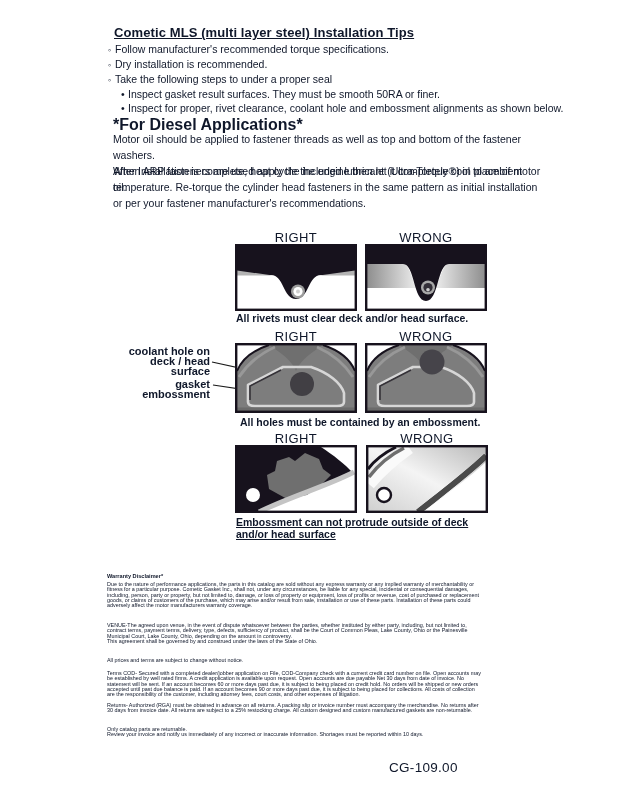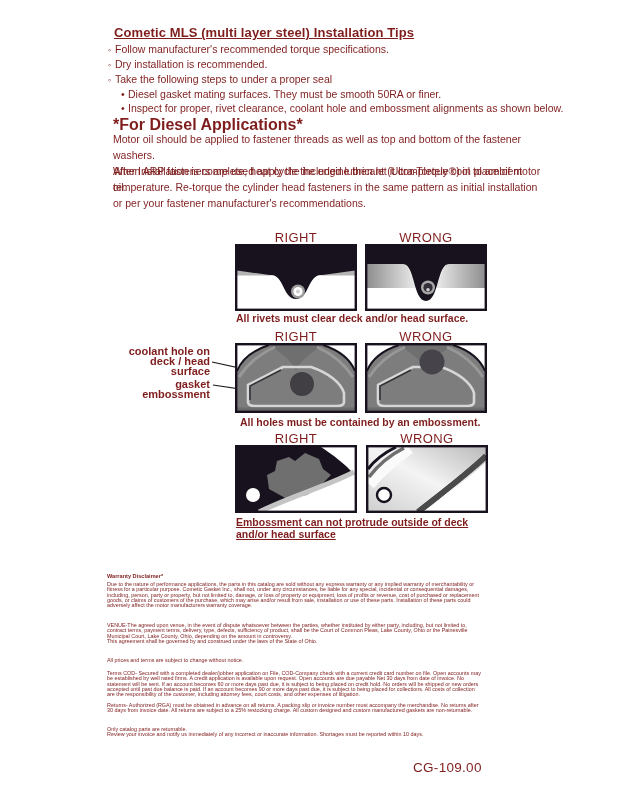--- a/index.html
+++ b/index.html
@@ -1,32 +1,32 @@
 <!DOCTYPE html>
 <html><head>
 <meta charset="utf-8">
 <style>
   html,body{margin:0;padding:0;background:#fff;}
   .page{position:relative;width:618px;height:800px;background:#fff;overflow:hidden;
-        font-family:"Liberation Sans","DejaVu Sans",sans-serif;color:#7f1d1d;}
+        font-family:"Liberation Sans","DejaVu Sans",sans-serif;color:#0f172a;}
   .abs{position:absolute;}
   .title{font-size:13px;font-weight:bold;text-decoration:underline;letter-spacing:.1px;}
   .tips{font-size:10.5px;line-height:14px;}
   .tip-line{display:flex;align-items:baseline;}
   .marker{width:7px;flex:0 0 7px;font-size:9px;}
   .sub{margin-left:13px;}
   .sub .marker{font-size:10.5px;}
   .h2{font-size:16px;font-weight:bold;}
   .para{font-size:10.5px;line-height:16px;white-space:pre-line;width:440px;}
   .dlabel{width:122px;text-align:center;font-size:13px;font-weight:500;letter-spacing:.4px;}
   .dcaption{font-size:10.5px;font-weight:bold;white-space:pre-line;line-height:12px;}
   .ann{width:100px;text-align:right;font-size:11px;font-weight:600;line-height:10px;white-space:pre-line;}
   .legal{font-size:5.4px;line-height:5.3px;white-space:pre-line;width:420px;letter-spacing:0;}
   .legal-h{font-size:5.6px;font-weight:bold;}
-  .footer-code{font-size:13.5px;letter-spacing:.3px;margin-left:24px;}
+  .footer-code{font-size:13.5px;letter-spacing:.3px;}
   svg{display:block;}
 </style>
 </head>
 <body>
 
 <div class="page">
 
   <div class="abs title" style="left:114px;top:25px;">Cometic MLS (multi layer steel) Installation Tips</div>
 
   <div class="abs tips" style="left:108px;top:42px;">
@@ -37,21 +37,21 @@
     <div class="tip-line">
       <span class="marker">◦</span>
       <span>Dry installation is recommended.</span>
     </div>
     <div class="tip-line">
       <span class="marker">◦</span>
       <span>Take the following steps to under a proper seal</span>
     </div>
     <div class="tip-line sub">
       <span class="marker">•</span>
-      <span>Diesel gasket mating surfaces.  They must be smooth 50RA or finer.</span>
+      <span>Inspect gasket result surfaces.  They must be smooth 50RA or finer.</span>
     </div>
     <div class="tip-line sub">
       <span class="marker">•</span>
       <span>Inspect for proper, rivet clearance, coolant hole and embossment alignments as shown below.</span>
     </div>
   </div>
 
   <div class="abs h2" style="left:113px;top:116px;">*For Diesel Applications*</div>
   <div class="abs para" style="left:113px;top:131px;">Motor oil should be applied to fastener threads as well as top and bottom of the fastener washers.
 When ARP fasteners are used apply the included lubricant (Ultra-Torque®) in place of motor oil.</div>

